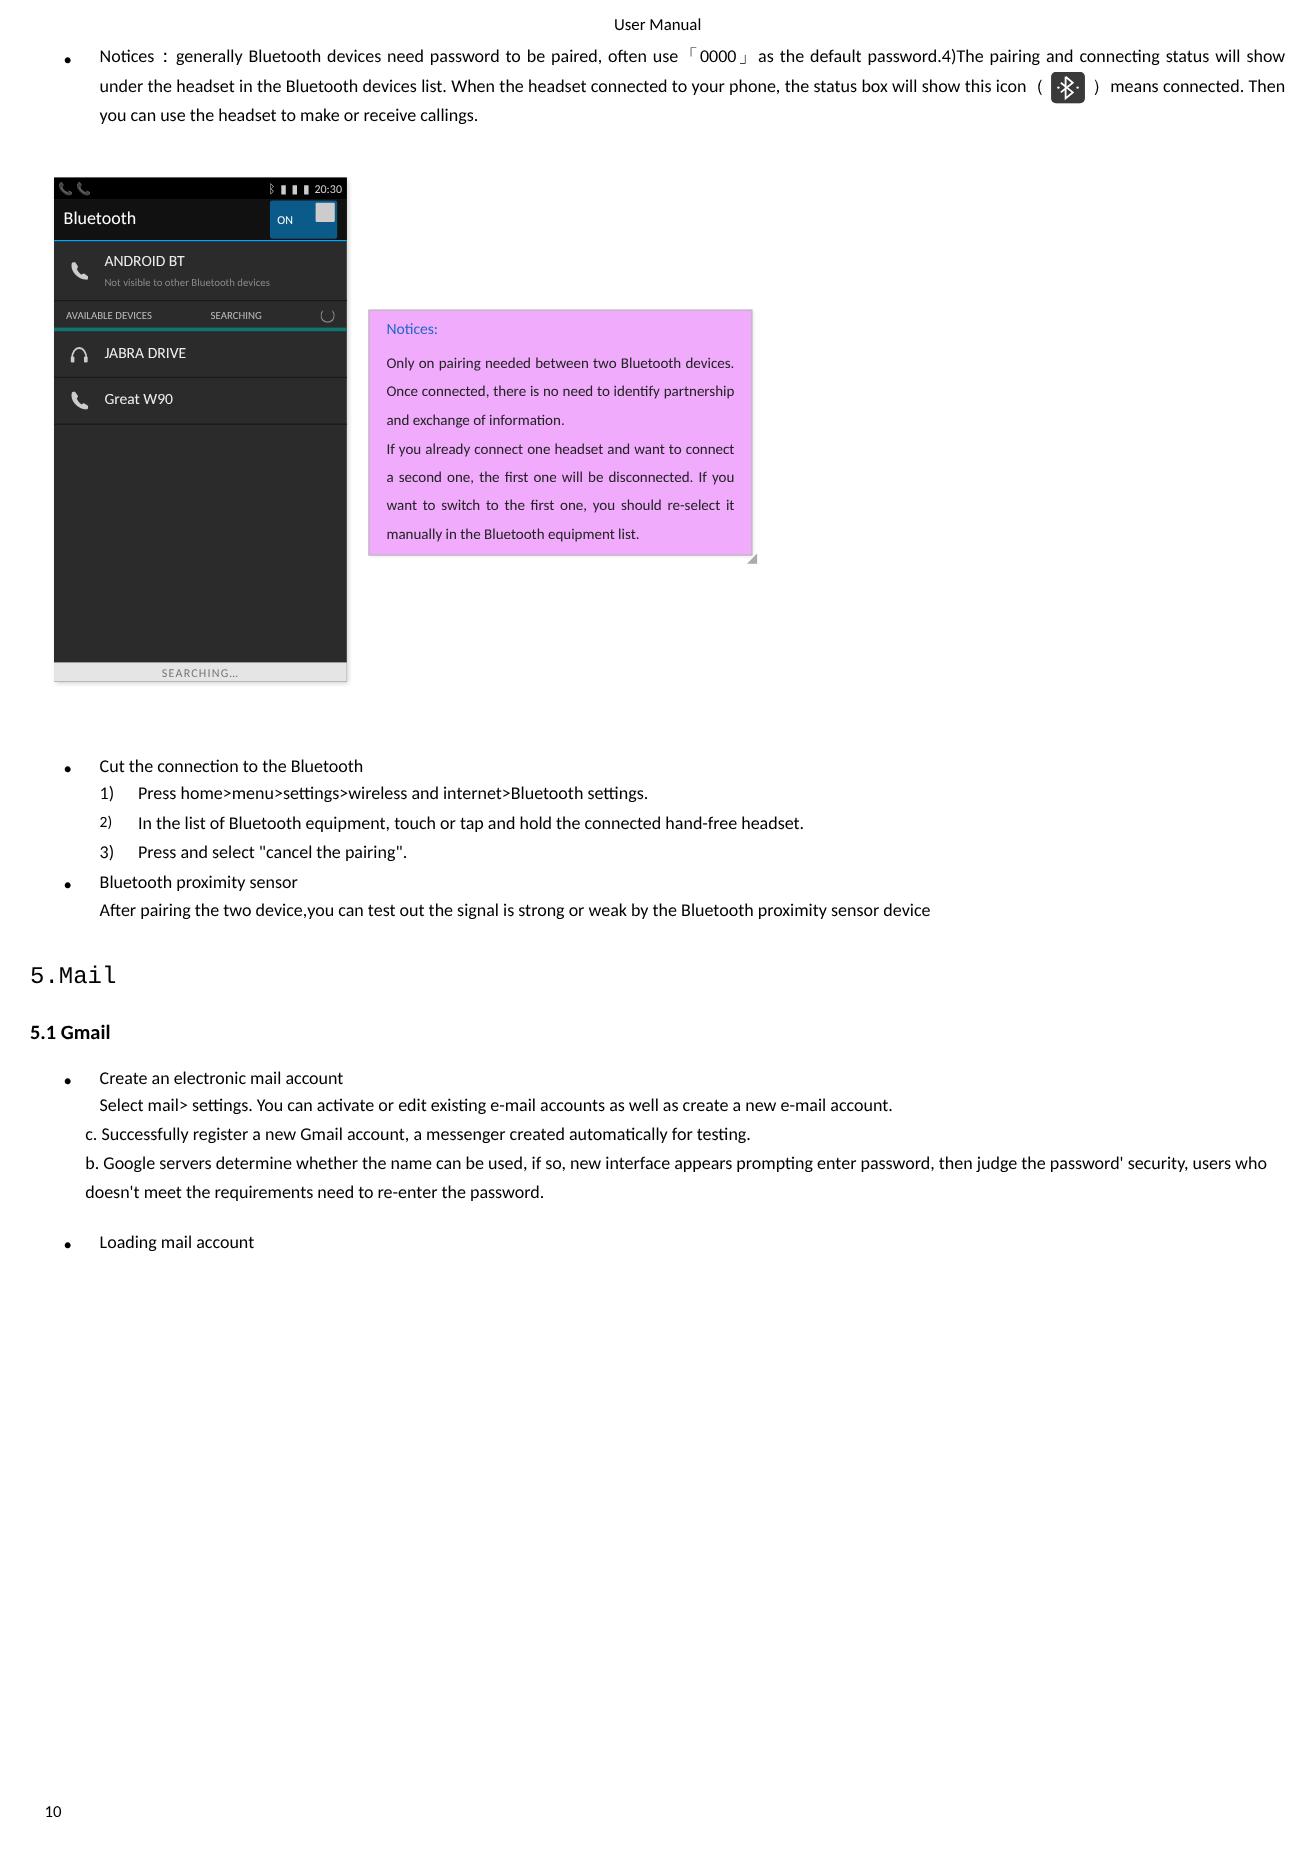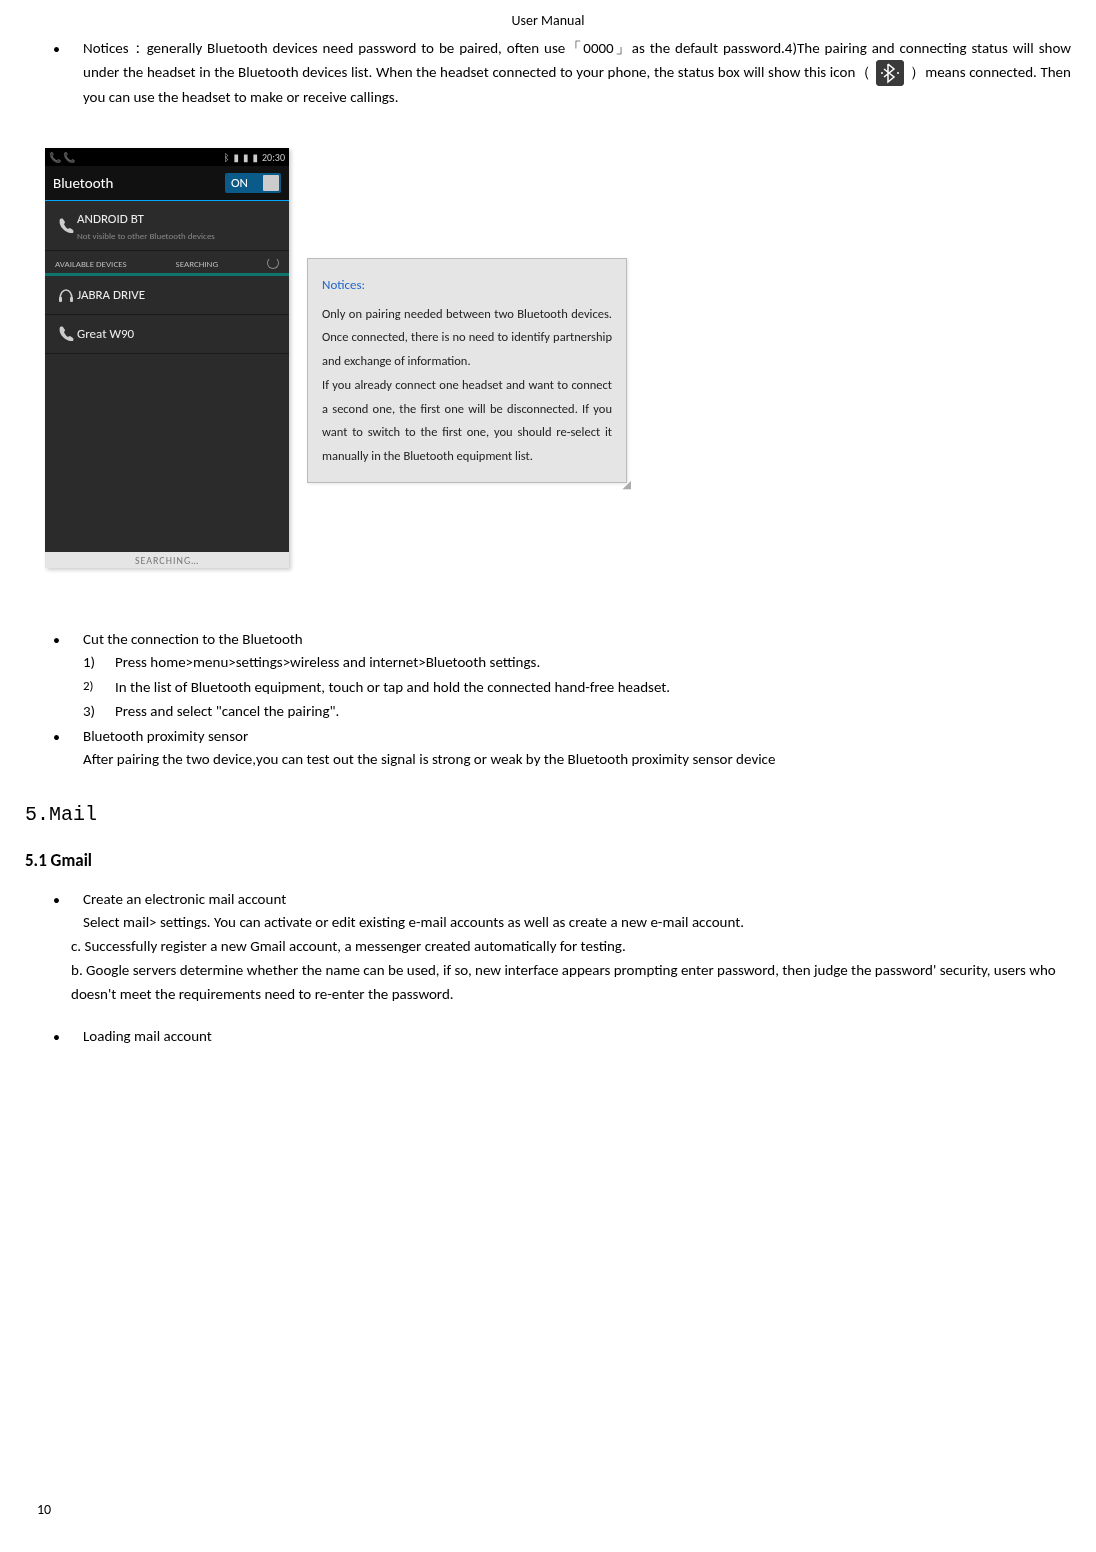--- a/index.html
+++ b/index.html
@@ -73,39 +73,40 @@
     height: 34px;
     background: #111;
     display: flex;
     align-items: center;
     justify-content: space-between;
     padding: 0 8px;
     border-bottom: 1px solid #0af;
   }
   .bt-title { font-size: 15px; color:#fff; }
   .toggle-on {
-    width: 50px; height: 20px;
+    width: 50px; height: 32px;
     background: #0a5a8a;
     color: #fff;
-    font-size: 13px;
+    font-size: 10px;
     display: flex; align-items: center; justify-content: flex-start;
     border-radius: 2px;
     padding-left: 6px;
     position: relative;
   }
   .toggle-on:after{
     content:"";
     position:absolute; right:2px; top:2px;
     width:16px; height:16px; background:#ccc; border-radius:1px;
   }
   .device-row {
     display: flex;
     align-items: center;
     padding: 8px 10px;
     border-bottom: 1px solid #1a1a1a;
+    gap: 10px;
   }
   .device-icon {
     width: 22px; height: 22px;
     display:flex; align-items:center; justify-content:center;
   }
   .device-main { flex:1; }
   .device-main .name { font-size: 13px; color:#eee; }
   .device-main .sub { font-size: 9px; color:#888; }
   .section-labels {
     display:flex; justify-content:space-between;
@@ -134,22 +135,22 @@
     color: #c00;
   }
   .callout-row { display:flex; align-items:flex-start; gap:6px; margin-bottom: 50px;}
   .callout-icon {
     width:20px;height:20px;background:#333;border-radius:3px;
     display:flex;align-items:center;justify-content:center;color:#fff;flex-shrink:0;
   }
   .notice-box {
     width: 290px;
     border: 1px solid #bbb;
-    background: #e5e5e5;
-    padding: 14px 14px;
+    background: #f0abfc;
+    padding: 4px 14px;
     font-size: 12.5px;
     line-height: 1.9;
     text-align: justify;
     color:#222;
     box-shadow: 1px 1px 3px rgba(0,0,0,0.1);
     margin-top: 110px;
   }
   .notice-box .nb-title { color: #2268c9; font-size: 13px; margin-bottom:4px; }
   .ol-row {
     display:flex;

